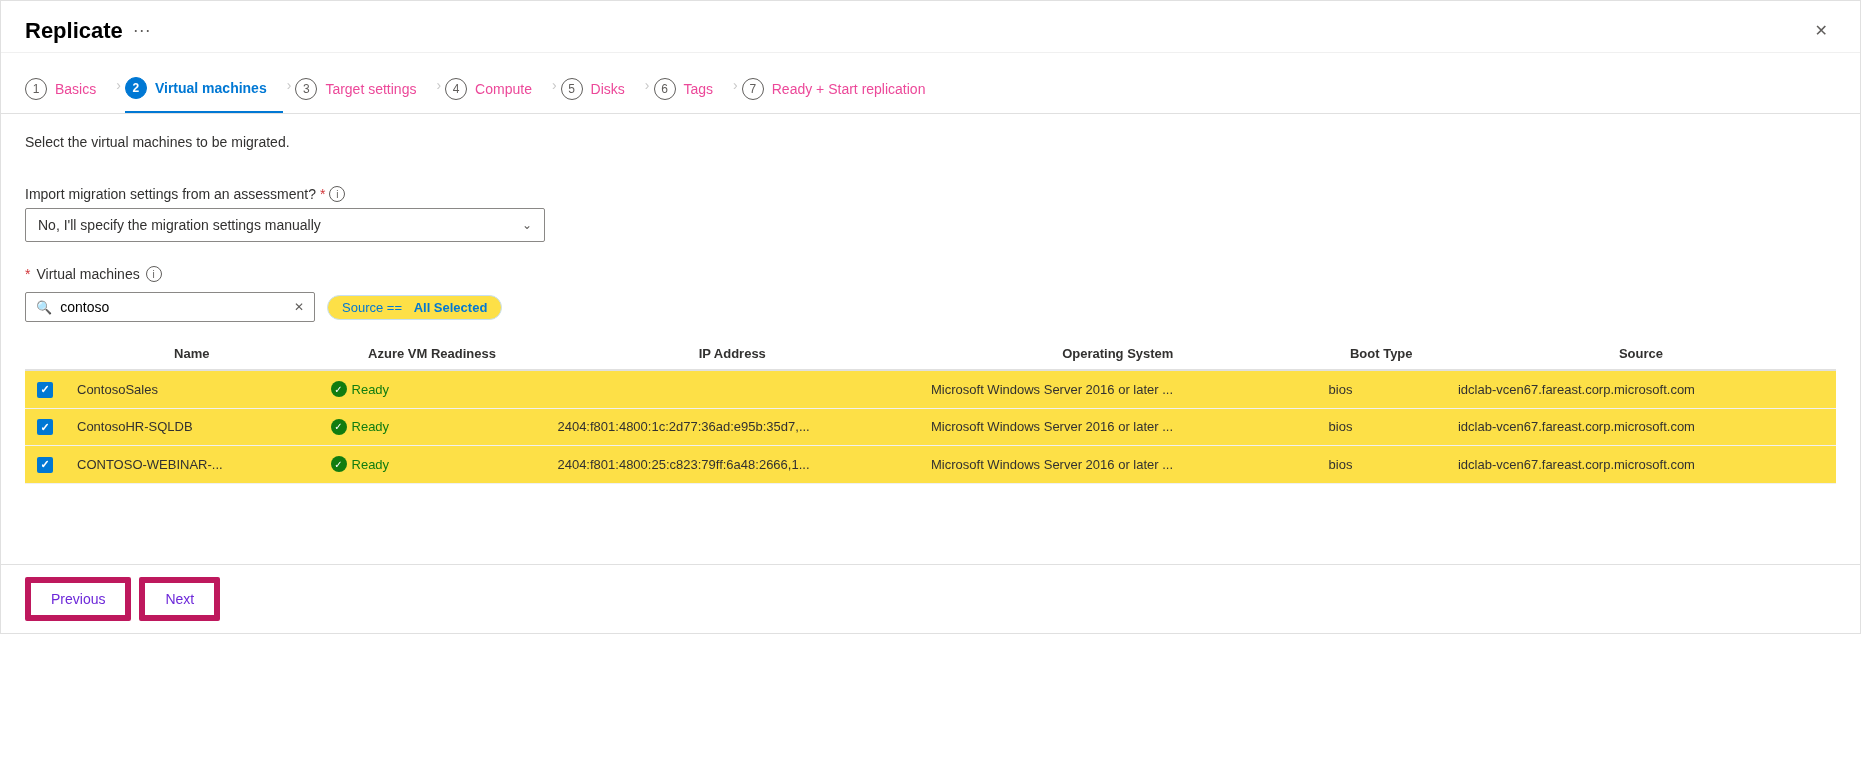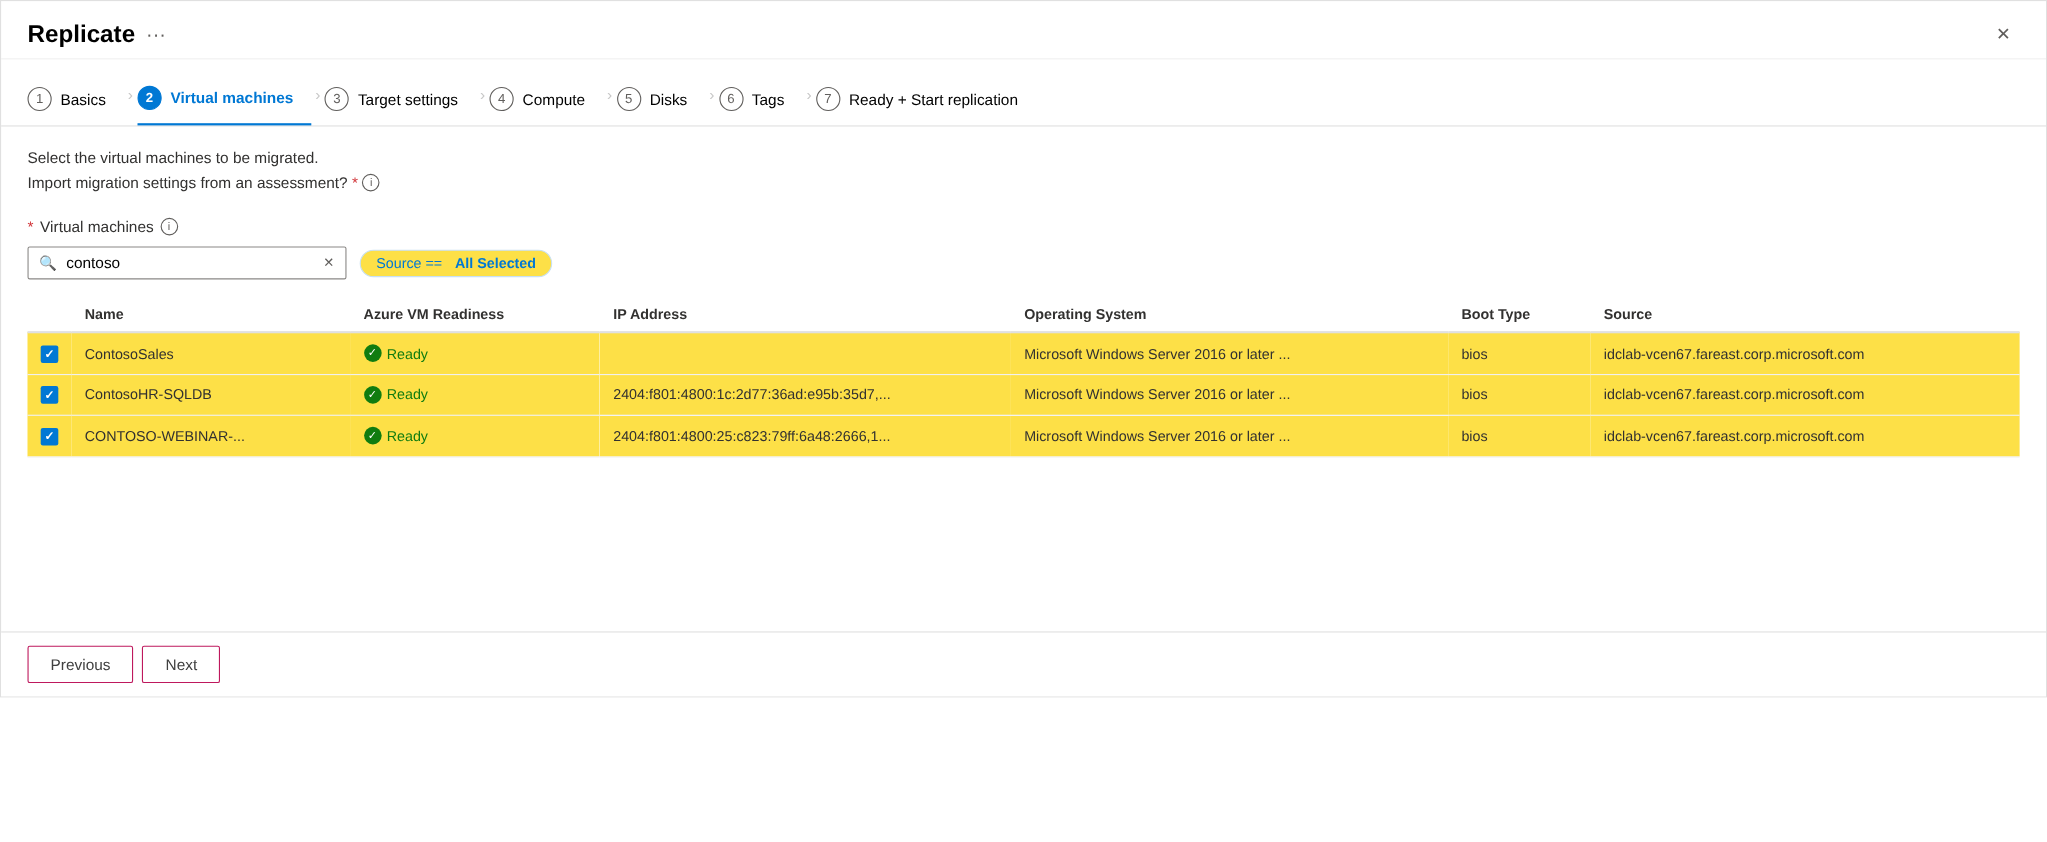--- a/index.html
+++ b/index.html
@@ -89,21 +89,21 @@
       flex-shrink: 0;
     }
     .step-circle.active {
       background: #0078d4;
       border-color: #0078d4;
       color: #fff;
       font-weight: 600;
     }
     .step-label {
       font-size: 14px;
-      color: #000000;
+      color: #ec4899;
     }
     .step-item.active .step-label {
       color: #0078d4;
       font-weight: 600;
     }
     .step-separator {
       color: #c8c8c8;
       margin: 0 4px;
       padding-bottom: 12px;
     }
@@ -111,21 +111,21 @@
     
     .content {
       padding: 20px 24px;
       flex: 1;
       overflow-y: auto;
     }
 
     .subtitle {
       font-size: 14px;
       color: #323130;
-      margin-bottom: 7px;
+      margin-bottom: 36px;
     }
 
     .field-label {
       font-size: 14px;
       color: #323130;
       margin-bottom: 6px;
       display: flex;
       align-items: center;
       gap: 4px;
     }
@@ -247,21 +247,21 @@
       font-size: 13px;
       color: #323130;
     }
 
     
     .vm-table {
       width: 100%;
       border-collapse: collapse;
     }
     .vm-table th {
-      text-align: left;
+      text-align: center;
       padding: 8px 12px;
       font-size: 13px;
       font-weight: 600;
       color: #323130;
       border-bottom: 2px solid #e0e0e0;
       background: #fff;
       white-space: nowrap;
     }
     .vm-table td {
       padding: 10px 12px;
@@ -335,23 +335,23 @@
       padding: 12px 24px;
       border-top: 1px solid #e0e0e0;
       gap: 8px;
       background: #fff;
     }
     .footer-btn {
       padding: 8px 20px;
       font-size: 14px;
       cursor: pointer;
       border-radius: 2px;
-      border: 1px solid #be185d;
-      background: #fff;
-      color: #404040;
+      border: 6px solid #be185d;
+      background: #fff;
+      color: #6d28d9;
       font-weight: 400;
     }
   </style>
 </head>
 <body>
 
 <div class="page-container">
 
   <div class="header">
     <div class="header-left">
@@ -399,20 +399,24 @@
   </div>
 
   <div class="content">
     <p class="subtitle">Select the virtual machines to be migrated.</p>
 
     <div style="margin-bottom: 20px;">
       <div class="field-label">
         <span>Import migration settings from an assessment?</span>
         <span class="required">*</span>
         <span class="info-icon">i</span>
+      </div>
+      <div class="dropdown-field">
+        <span>No, I'll specify the migration settings manually</span>
+        <span class="dropdown-arrow">⌄</span>
       </div>
     </div>
 
     <div class="vm-section">
       <div class="vm-section-label">
         <span class="required">*</span>
         <span>Virtual machines</span>
         <span class="info-icon">i</span>
       </div>
 

